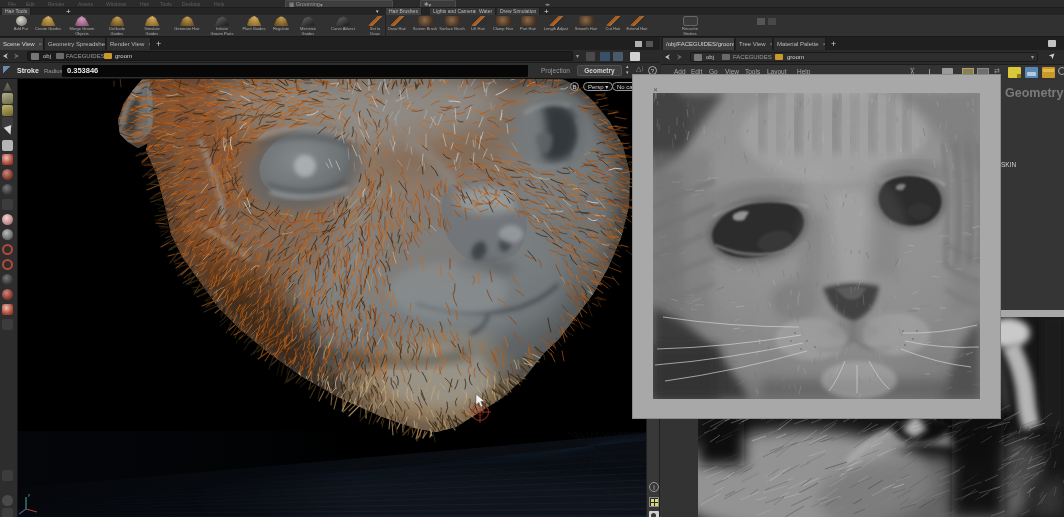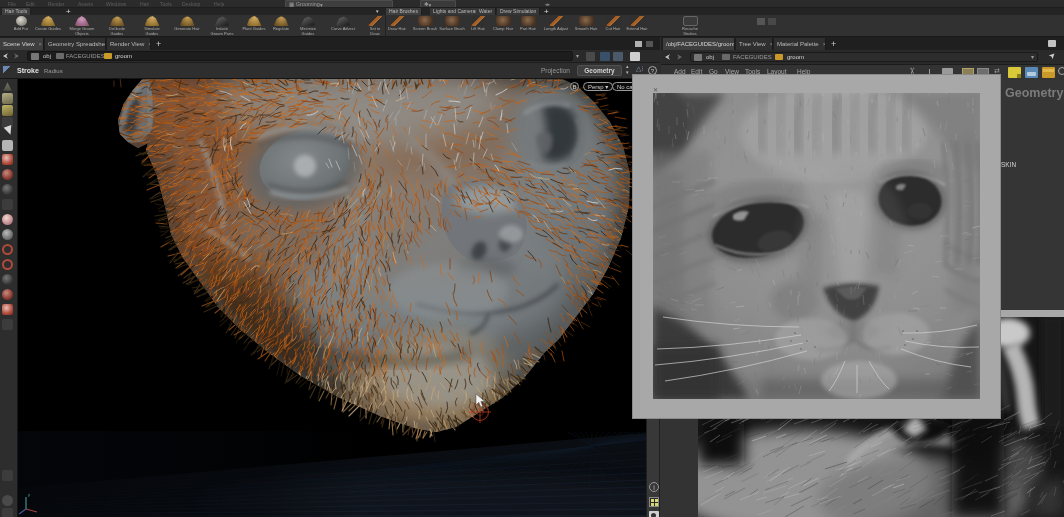--- a/index.html
+++ b/index.html
@@ -219,20 +219,21 @@
 <span class="arrw" style="left:576px;top:0;color:#999;font-size:6px">▾</span>
 <div style="position:absolute;left:586px;top:2px;width:9px;height:9px;background:#4a4a4a;border-radius:1px"></div>
 <div style="position:absolute;left:600px;top:2px;width:10px;height:9px;background:#39506a;border-radius:1px"></div>
 <div style="position:absolute;left:613px;top:2px;width:10px;height:9px;background:#4a5a6a;border-radius:1px"></div>
 <div style="position:absolute;left:630px;top:2px;width:10px;height:9px;background:#d0d0d0;border-radius:1px"></div>
 </div>
 <div class="abs" id="strokebar">
 <div style="position:absolute;left:3px;top:3px;width:10px;height:9px;background:linear-gradient(135deg,#6a8ab5 40%,#2e2e2e 42%)"></div>
 <span style="position:absolute;left:17px;top:4px;font-size:7px;font-weight:bold;color:#e2e2e2">Stroke</span>
 <span style="position:absolute;left:44px;top:4.5px;font-size:6px;color:#9a9a9a">Radius</span>
+<div id="strokefield">0.353846</div>
 <span style="position:absolute;left:541px;top:4px;font-size:6.5px;color:#9a9a9a">Projection</span>
 <div class="geocombo">Geometry</div>
 <span style="position:absolute;left:626px;top:0px;font-size:5px;color:#bbb">▴<br>▾</span>
 <span style="position:absolute;left:636px;top:2px;font-size:7px;color:#8a9ab0">△⁝</span>
 <div style="position:absolute;left:648px;top:3px;width:9px;height:9px;border:1px solid #aaa;border-radius:50%;color:#ccc;font-size:6px;text-align:center;line-height:8px">?</div>
 </div>
 <svg id="vp" style="position:absolute;left:18px;top:79px" width="628" height="438" viewBox="0 3 628 438" fill="none">
 <defs>
 <linearGradient id="ffade" x1="0" y1="0" x2="1" y2="0">
           <stop offset="0" stop-color="#04060a" stop-opacity="0.9"></stop>

